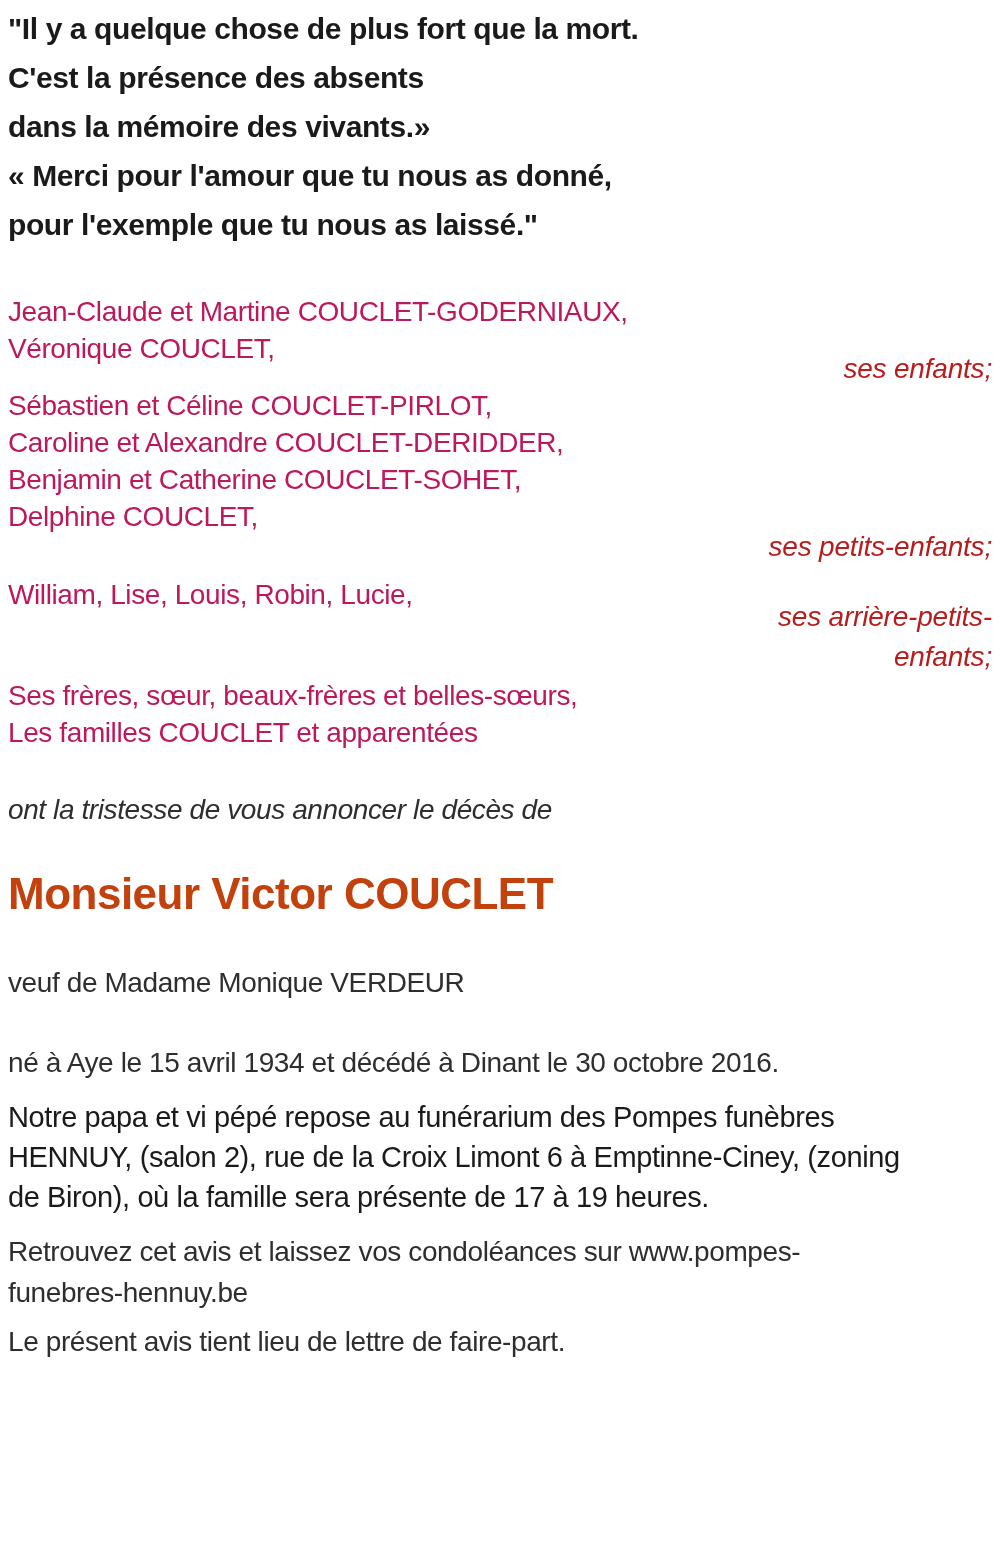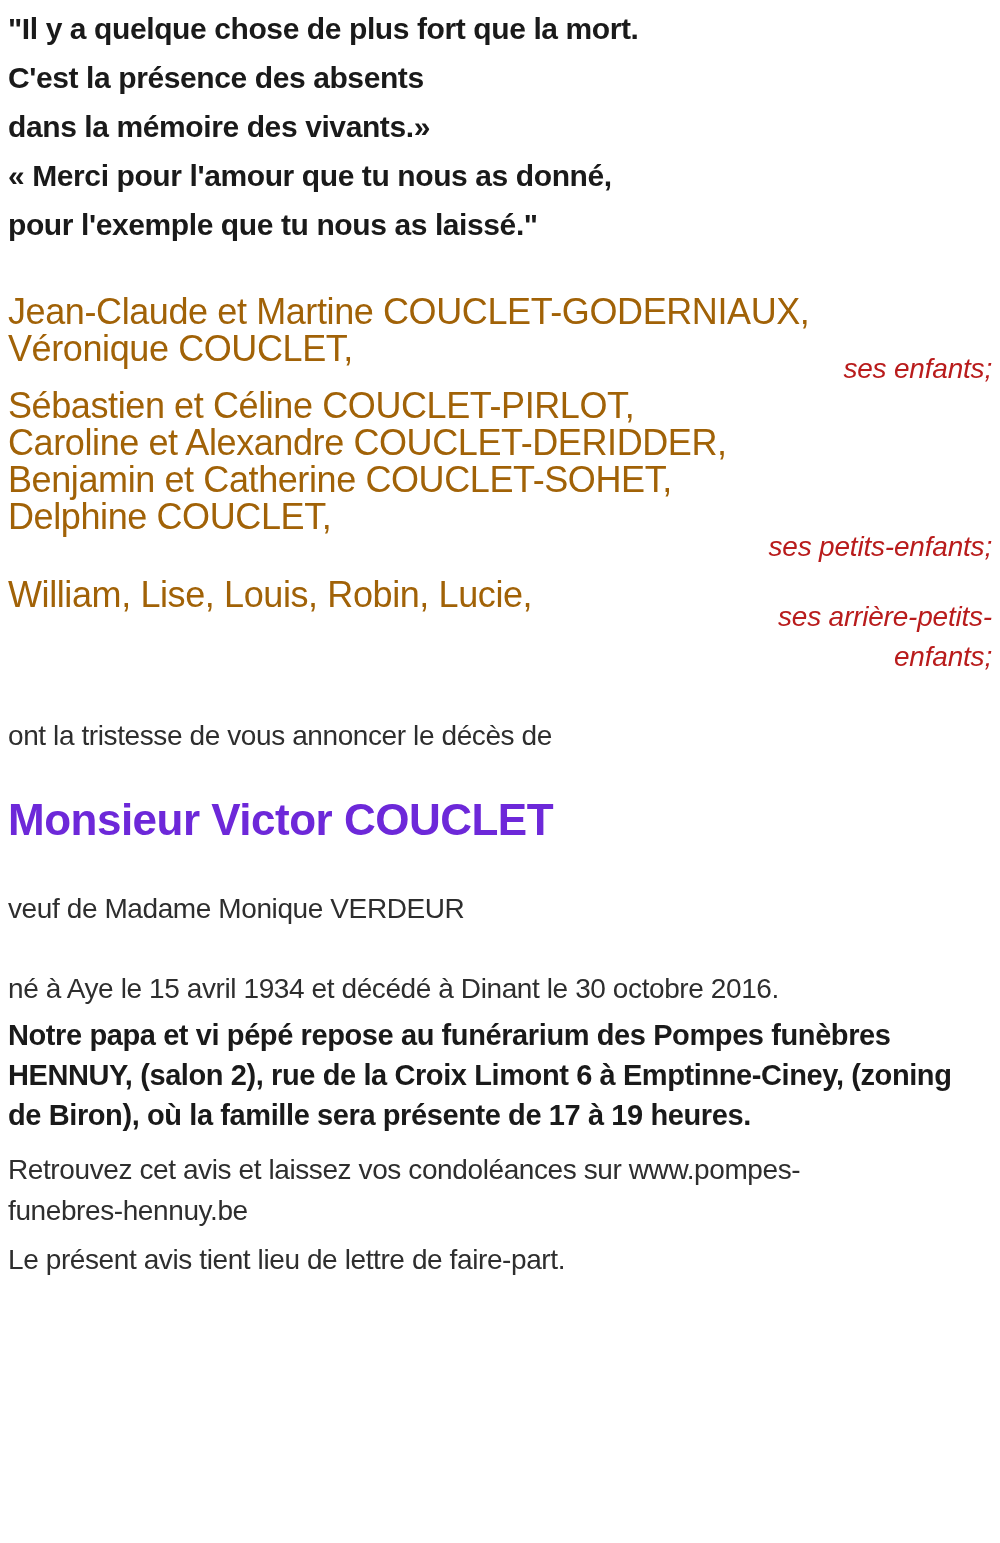--- a/index.html
+++ b/index.html
@@ -24,24 +24,24 @@
   .quote {
     font-weight: bold;
     font-size: 30px;
     line-height: 49px;
     letter-spacing: -0.4px;
     color: #1a1a1a;
   }
 
   
   .names {
-    font-size: 36px;
+    font-size: 28px;
     line-height: 37px;
     letter-spacing: -0.4px;
-    color: #a16207;
+    color: #be185d;
   }
   .names-children { margin-top: 44px; }
   .names-great-grandchildren { margin-top: 11px; }
 
   
   .rlabel {
     font-style: italic;
     font-size: 28px;
     line-height: 36px;
     letter-spacing: -0.2px;
@@ -54,38 +54,38 @@
   .rlabel-grandchildren { margin-top: -6px; text-align: right; }
   .rlabel-great-grandchildren { margin-top: -16px; line-height: 40px; }
 
   
   .para {
     font-size: 28px;
     line-height: 37px;
     letter-spacing: -0.4px;
     color: #2e2e2e;
   }
-  .announcement { margin-top: 40px; }
+  .announcement { margin-top: 40px; font-style: italic; }
 
   .deceased-name {
     margin-top: 38px;
     font-size: 44px;
     line-height: 55px;
     font-weight: bold;
     letter-spacing: -0.5px;
-    color: #6d28d9;
+    color: #c2410c;
   }
 
   .widower { margin-top: 43px; }
   .birth-death { margin-top: 43px; }
   .liturgy { margin-top: 13px; line-height: 38px; }
 
   .funerarium {
-    margin-top: 8px;
-    font-weight: bold;
+    margin-top: 16px;
+    font-weight: normal;
     font-size: 29px;
     line-height: 40px;
     letter-spacing: -0.4px;
     color: #1a1a1a;
   }
 
   .thanks { margin-top: 12px; line-height: 38px; }
   .notice-line { margin-top: 10px; line-height: 38px; }
   .website { margin-top: 14px; line-height: 41px; }
 </style>
@@ -109,20 +109,22 @@
 Caroline et Alexandre COUCLET-DERIDDER,
 Benjamin et Catherine COUCLET-SOHET,
 Delphine COUCLET,</div>
 
   <div class="rlabel rlabel-grandchildren">ses petits-enfants;</div>
 
   <div class="names names-great-grandchildren lines">William, Lise, Louis, Robin, Lucie,</div>
 
   <div class="rlabel rlabel-great-grandchildren">ses arrière-petits-enfants;</div>
 
+  <div class="names lines">Ses frères, sœur, beaux-frères et belles-sœurs,
+Les familles COUCLET et apparentées</div>
 
   <div class="para announcement">ont la tristesse de vous annoncer le décès de</div>
 
   <div class="deceased-name">Monsieur Victor COUCLET</div>
 
   <div class="para widower">veuf de Madame Monique VERDEUR</div>
 
   <div class="para birth-death">né à Aye le 15 avril 1934 et décédé à Dinant le 30 octobre 2016.</div>
 
 

